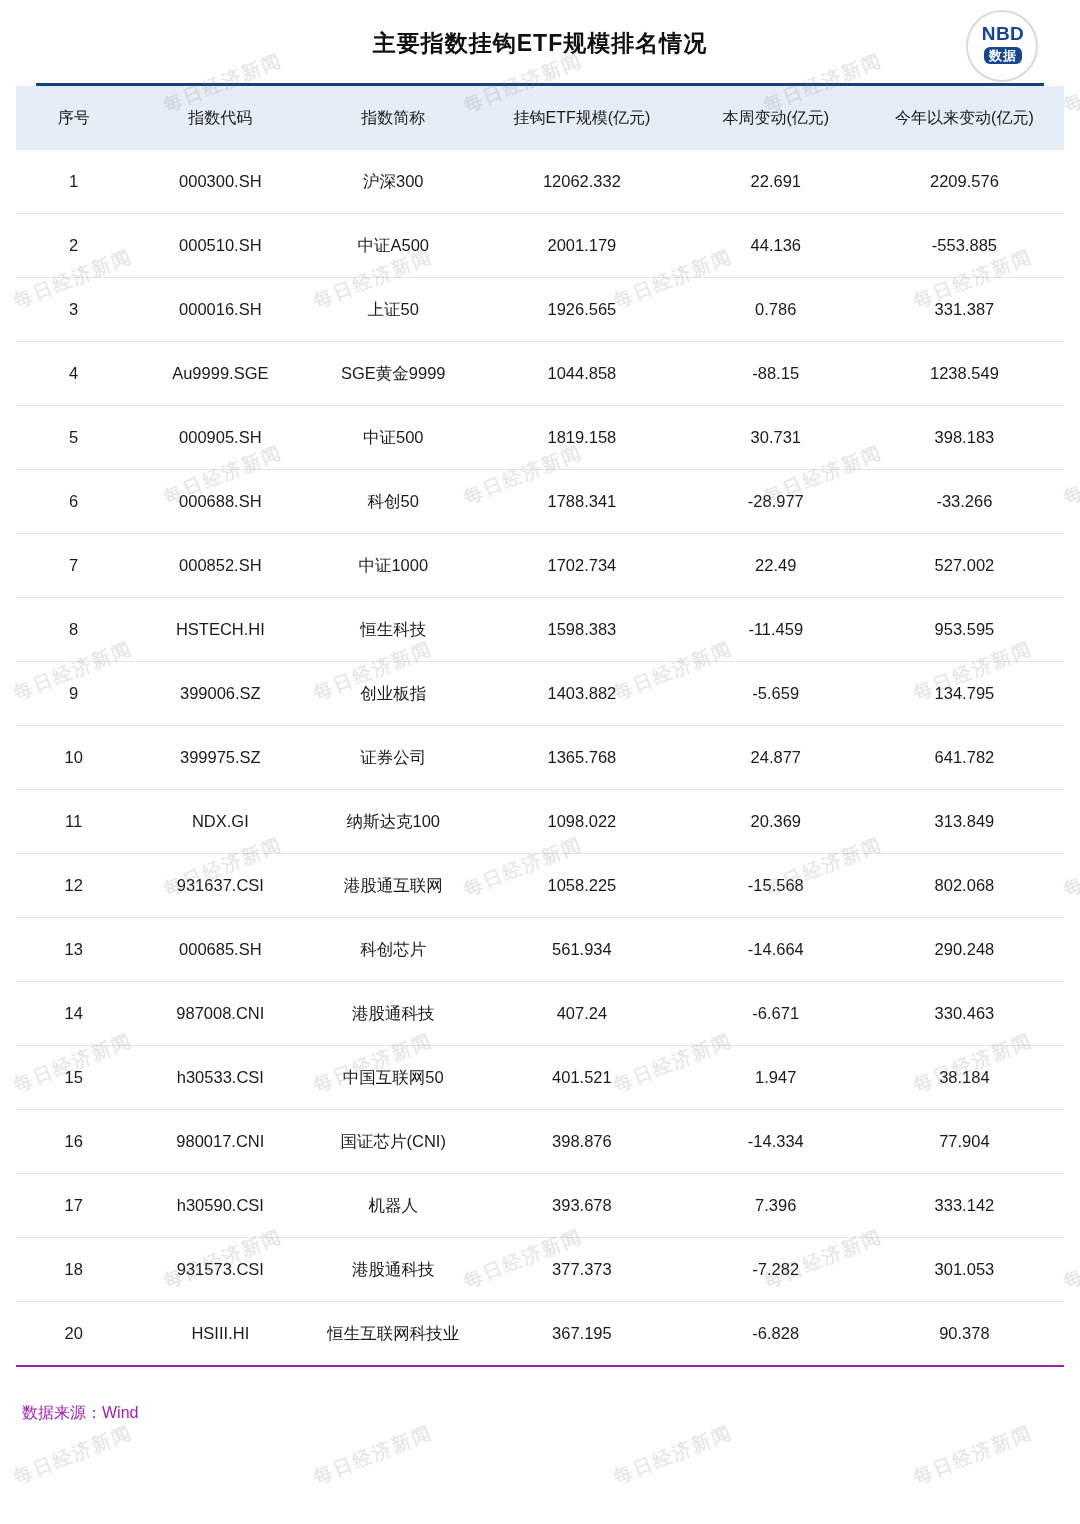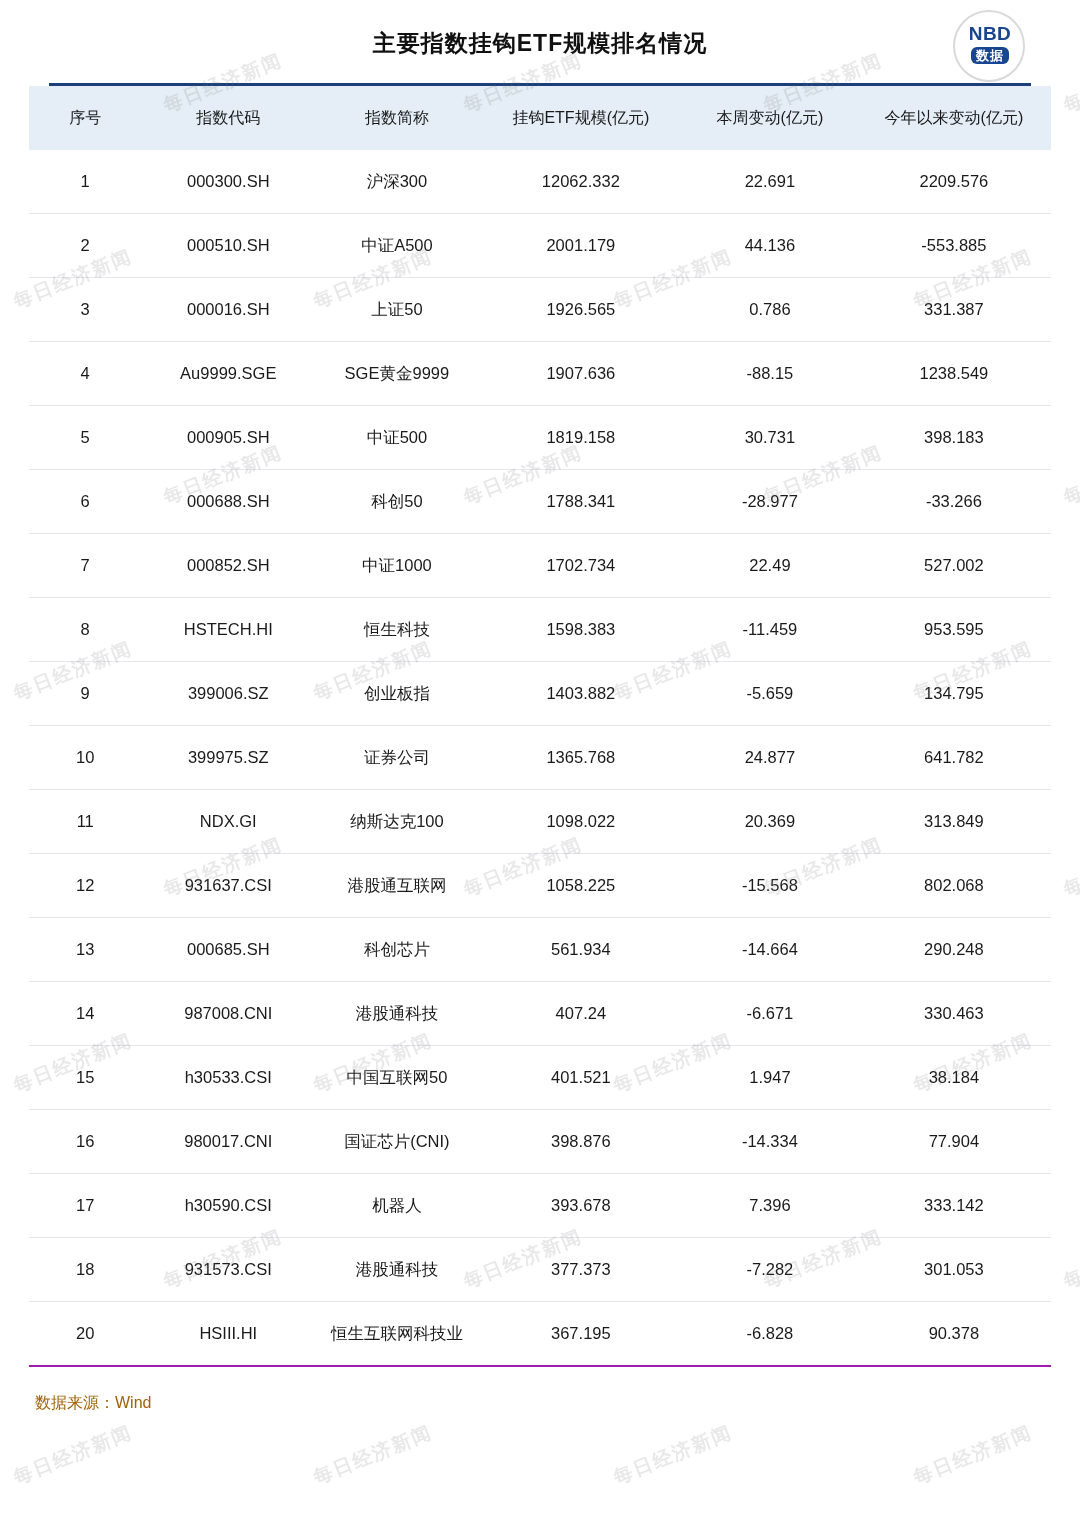--- a/index.html
+++ b/index.html
@@ -14,21 +14,21 @@
     color: #1a1a1a;
     position: relative;
     overflow: hidden;
   }
 
   .page {
     position: relative;
     width: 1080px;
     height: 1524px;
     box-sizing: border-box;
-    padding: 0 29px;
+    padding: 0 16px;
   }
 
   
   .header {
     position: relative;
     height: 86px;
     display: flex;
     align-items: center;
     justify-content: center;
   }
@@ -144,23 +144,23 @@
 
   col.c-idx   { width: 11%; }
   col.c-code  { width: 17%; }
   col.c-name  { width: 16%; }
   col.c-scale { width: 20%; }
   col.c-week  { width: 17%; }
   col.c-ytd   { width: 19%; }
 
   
   .footer {
-    margin-top: 26px;
+    margin-top: 36px;
     font-size: 16px;
-    color: #a16207;
+    color: #a21caf;
     padding-left: 6px;
   }
 </style>
 </head>
 <body>
 
 <div class="page">
 
   <div class="header">
     <div class="header-title">主要指数挂钩ETF规模排名情况</div>
@@ -214,21 +214,21 @@
           <td>000016.SH</td>
           <td>上证50</td>
           <td>1926.565</td>
           <td>0.786</td>
           <td>331.387</td>
         </tr>
         <tr>
           <td>4</td>
           <td>Au9999.SGE</td>
           <td>SGE黄金9999</td>
-          <td>1907.636</td>
+          <td>1044.858</td>
           <td>-88.15</td>
           <td>1238.549</td>
         </tr>
         <tr>
           <td>5</td>
           <td>000905.SH</td>
           <td>中证500</td>
           <td>1819.158</td>
           <td>30.731</td>
           <td>398.183</td>

